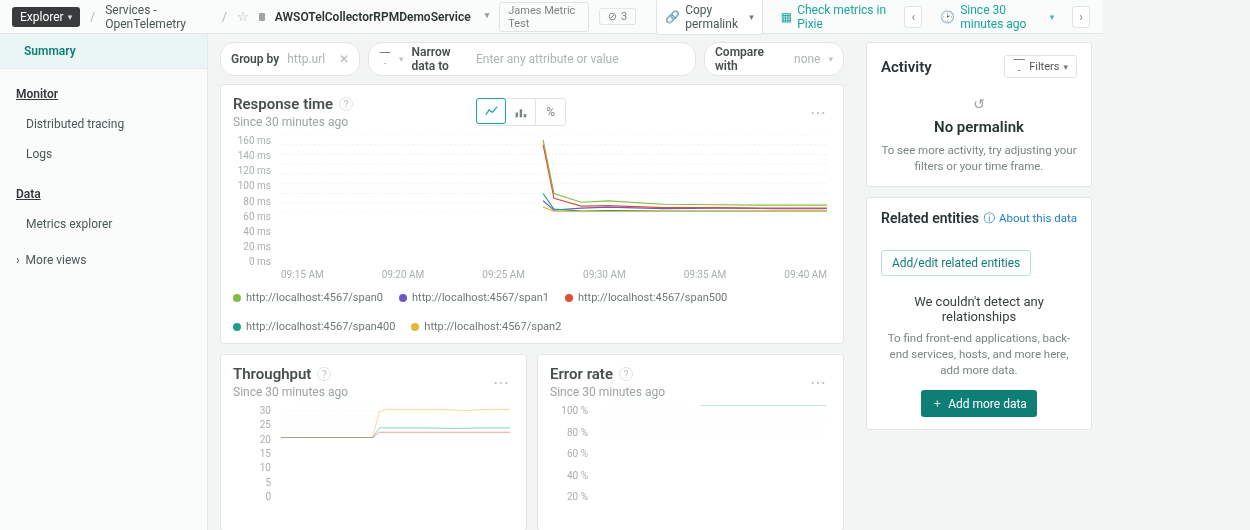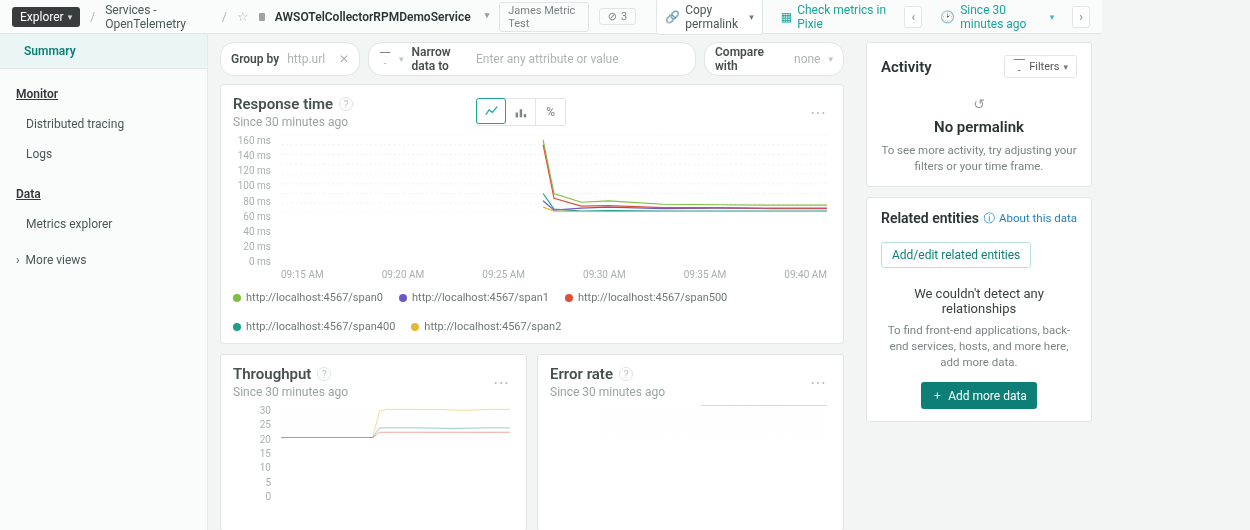--- a/index.html
+++ b/index.html
@@ -277,20 +277,27 @@
           <div>
             <div style="display:flex;align-items:center;gap:6px">
               <span class="panel-title">Error rate</span>
               <span class="hint">?</span>
             </div>
             <div class="panel-sub">Since 30 minutes ago</div>
           </div>
           <span class="dots" style="margin-left:auto">⋯</span>
         </div>
         <div class="chart small-chart">
+          <div class="ylabels" id="er-y">
+                <div>100 %</div>
+                <div>80 %</div>
+                <div>60 %</div>
+                <div>40 %</div>
+                <div>20 %</div>
+              </div>
           <svg class="plot" id="er-plot" preserveAspectRatio="none" viewBox="0 0 700 100">
                 <g class="grid">
                   <line x1="0" y1="0" x2="700" y2="0"></line>
                   <line x1="0" y1="25" x2="700" y2="25"></line>
                   <line x1="0" y1="50" x2="700" y2="50"></line>
                   <line x1="0" y1="75" x2="700" y2="75"></line>
                   <line x1="0" y1="100" x2="700" y2="100"></line>
                 </g>
                 <polyline points="315,0 700,0" fill="none" stroke="#1f9f8b" stroke-width="1.5"></polyline>
               </svg>
@@ -317,21 +324,21 @@
     </div>
 
     <div class="rpanel">
       <div class="rel-head">
         <span class="activity-title" style="font-size:14px">Related entities</span>
         <span class="about">
           <span>ⓘ</span>
           <span>About this data</span>
         </span>
       </div>
-      <div style="margin-top:16px">
+      <div style="margin-top:24px">
         <button class="outline-btn">Add/edit related entities</button>
       </div>
       <div class="center" style="margin-top:18px">
         <div style="font-size:13px;color:#3a4040">We couldn't detect any relationships</div>
         <div class="muted-text" style="margin-top:6px">To find front-end applications, back-end services, hosts, and more here, add more data.</div>
         <div style="margin-top:12px">
           <button class="solid-btn">
             <span>＋</span>
             <span>Add more data</span>
           </button>

